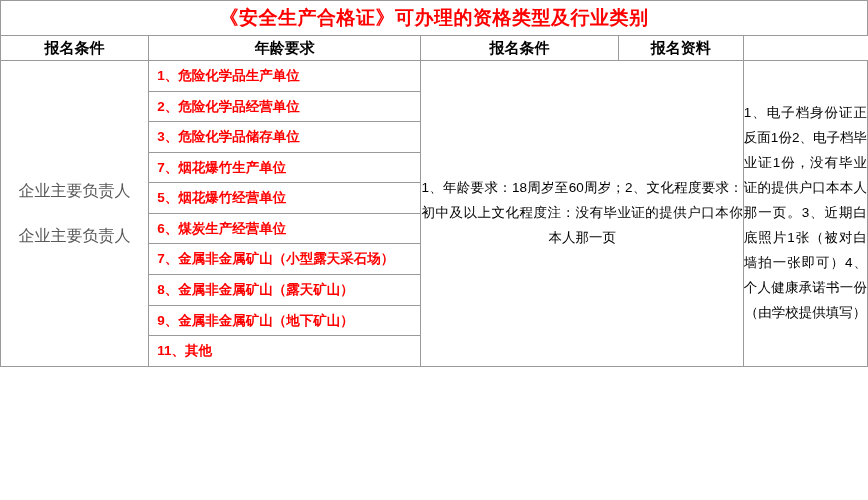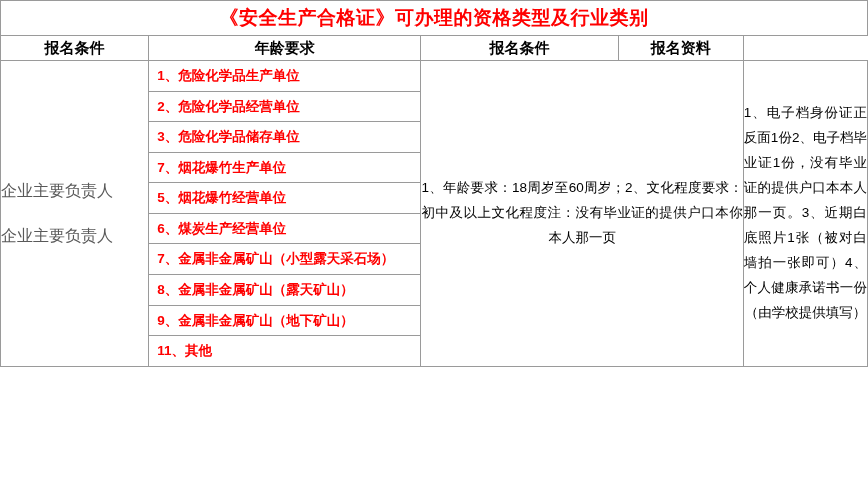--- a/index.html
+++ b/index.html
@@ -47,21 +47,21 @@
   .hdr-left {
     text-align: center;
   }
   .col-a { width: 148px; }
   .col-b { width: 272px; }
   .col-c { width: 197px; }
   .col-d { width: 125px; }
   .col-e { width: 124px; }
 
   .qual-cell {
-    text-align: left;
+    text-align: center;
     color: #595959;
     font-size: 16px;
     line-height: 2.6;
     border-radius: 32px;
   }
   .qual-cell div {
     padding: 2px 0;
   }
 
   

